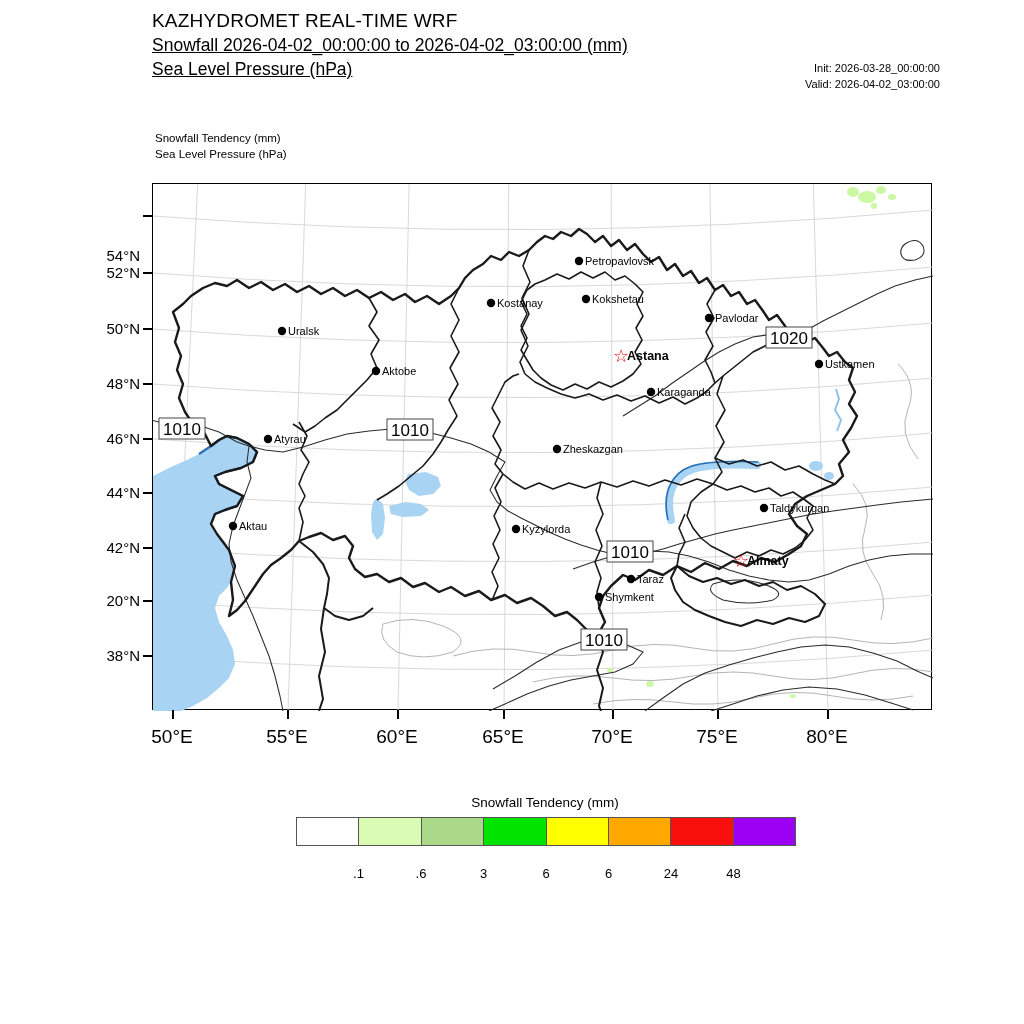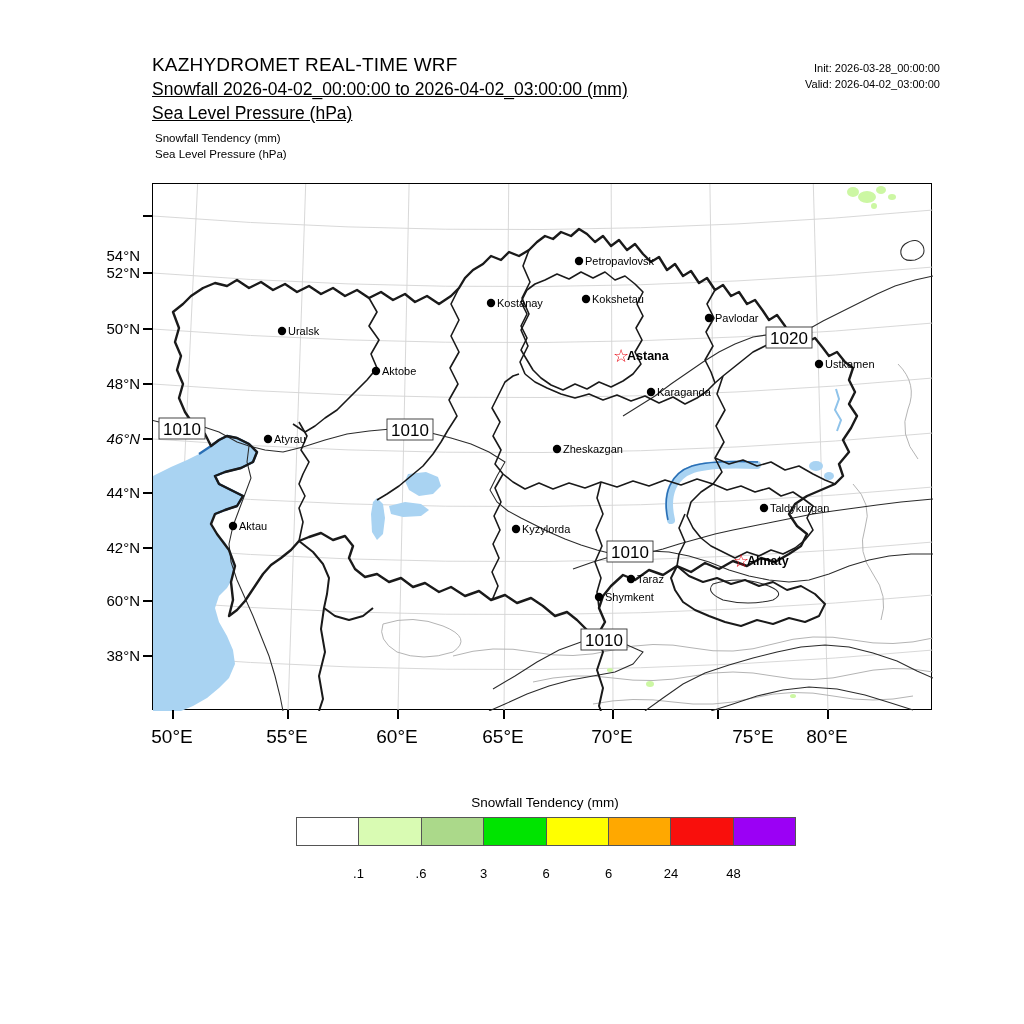--- a/index.html
+++ b/index.html
@@ -1,18 +1,18 @@
 <!DOCTYPE html>
 <html><head>
 <meta charset="utf-8">
 <style>
   html,body{margin:0;padding:0;background:#ffffff;}
   body{width:1024px;height:1024px;position:relative;font-family:"Liberation Sans",sans-serif;color:#000;overflow:hidden;}
   .hdr{position:absolute;left:152px;top:8px;}
-  .hdr .t1{font-size:19px;line-height:25px;letter-spacing:0.2px;margin-top:44px;}
+  .hdr .t1{font-size:19px;line-height:25px;letter-spacing:0.2px;}
   .hdr .t2,.hdr .t3{font-size:17.5px;line-height:24px;text-decoration:underline;}
   .initvalid{position:absolute;right:84px;top:60px;text-align:right;font-size:11px;line-height:16px;}
   .maplegend{position:absolute;left:155px;top:130px;font-size:11.5px;line-height:16px;}
   .map-area{position:absolute;left:0;top:0;width:1024px;height:1024px;}
   .map-frame{position:absolute;left:152px;top:183px;width:780px;height:527px;border:1.2px solid #000;box-sizing:border-box;background:#fff;}
   .map-frame svg{position:absolute;left:0;top:0;}
   .ylab{position:absolute;width:60px;text-align:right;font-size:15px;transform:translateY(-50%);}
   .xlab{position:absolute;font-size:19px;transform:translateX(-50%);}
   .tick{position:absolute;background:#000;}
   .cbar-title{position:absolute;left:295px;top:795px;width:500px;text-align:center;font-size:13.5px;}
@@ -230,41 +230,41 @@
   </div>
   <div id="axis-ticks">
       <div class="ylab" style="left: 80px; top: 215px; margin-top: 40px;">54°N</div>
       <div class="tick" style="left: 143px; top: 215px; width: 9px; height: 1.5px;"></div>
       <div class="ylab" style="left: 80px; top: 272px;">52°N</div>
       <div class="tick" style="left: 143px; top: 272px; width: 9px; height: 1.5px;"></div>
       <div class="ylab" style="left: 80px; top: 328px;">50°N</div>
       <div class="tick" style="left: 143px; top: 328px; width: 9px; height: 1.5px;"></div>
       <div class="ylab" style="left: 80px; top: 383px;">48°N</div>
       <div class="tick" style="left: 143px; top: 383px; width: 9px; height: 1.5px;"></div>
-      <div class="ylab" style="left: 80px; top: 438px; font-style: italic;">46°N</div>
+      <div class="ylab" style="left: 80px; top: 438px;">46°N</div>
       <div class="tick" style="left: 143px; top: 438px; width: 9px; height: 1.5px;"></div>
       <div class="ylab" style="left: 80px; top: 492px;">44°N</div>
       <div class="tick" style="left: 143px; top: 492px; width: 9px; height: 1.5px;"></div>
       <div class="ylab" style="left: 80px; top: 547px;">42°N</div>
       <div class="tick" style="left: 143px; top: 547px; width: 9px; height: 1.5px;"></div>
-      <div class="ylab" style="left: 80px; top: 600px;">60°N</div>
+      <div class="ylab" style="left: 80px; top: 600px;">20°N</div>
       <div class="tick" style="left: 143px; top: 600px; width: 9px; height: 1.5px;"></div>
       <div class="ylab" style="left: 80px; top: 655px;">38°N</div>
       <div class="tick" style="left: 143px; top: 655px; width: 9px; height: 1.5px;"></div>
       <div class="xlab" style="left: 172px; top: 726px;">50°E</div>
       <div class="tick" style="left: 172px; top: 710px; width: 1.5px; height: 9px;"></div>
       <div class="xlab" style="left: 287px; top: 726px;">55°E</div>
       <div class="tick" style="left: 287px; top: 710px; width: 1.5px; height: 9px;"></div>
       <div class="xlab" style="left: 397px; top: 726px;">60°E</div>
       <div class="tick" style="left: 397px; top: 710px; width: 1.5px; height: 9px;"></div>
       <div class="xlab" style="left: 503px; top: 726px;">65°E</div>
       <div class="tick" style="left: 503px; top: 710px; width: 1.5px; height: 9px;"></div>
       <div class="xlab" style="left: 612px; top: 726px;">70°E</div>
       <div class="tick" style="left: 612px; top: 710px; width: 1.5px; height: 9px;"></div>
-      <div class="xlab" style="left: 717px; top: 726px; margin-left: 36px;">75°E</div>
+      <div class="xlab" style="left: 717px; top: 726px;">75°E</div>
       <div class="tick" style="left: 717px; top: 710px; width: 1.5px; height: 9px;"></div>
       <div class="xlab" style="left: 827px; top: 726px;">80°E</div>
       <div class="tick" style="left: 827px; top: 710px; width: 1.5px; height: 9px;"></div>
     </div>
 </div>
 
 <div class="cbar-title">Snowfall Tendency (mm)</div>
 <div class="cbar" id="cbar">
     <div class="seg" style="background: rgb(255, 255, 255);"></div>
     <div class="seg" style="background: rgb(217, 251, 179);"></div>

